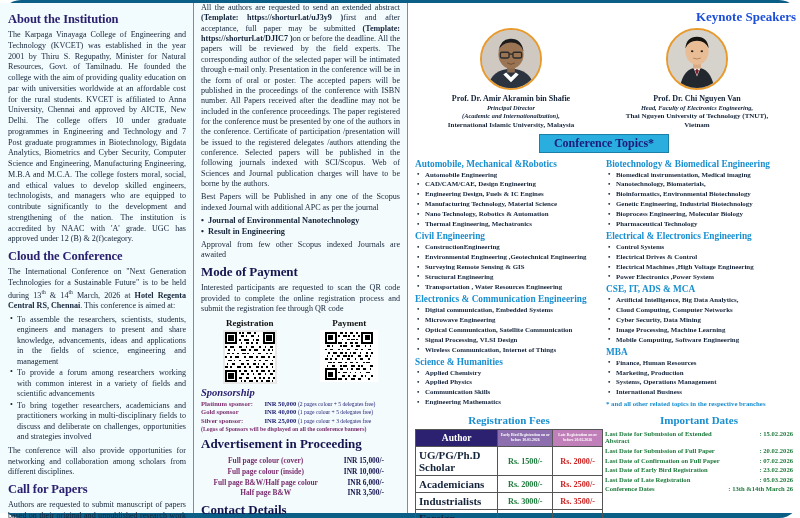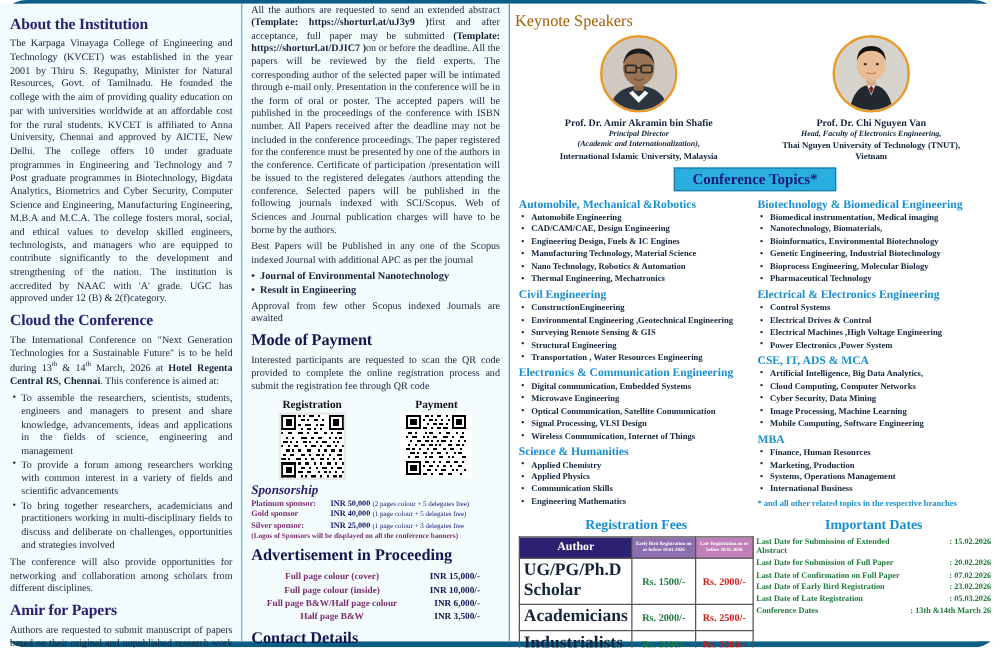--- a/index.html
+++ b/index.html
@@ -102,22 +102,22 @@
 
   h2.adv { font-size:13px; font-weight:bold; color:#15154f; margin:4px 0 3px 0; }
   table.adv { width:100%; border-collapse:collapse; }
   table.adv td { font-size:7.4px; font-weight:bold; color:#7a2e6e; padding:0.9px 0;text-align:center; }
   table.adv td.r { text-align:right; color:#15154f; padding-right:16px; }
 
   h2.contact { font-size:13px; font-weight:bold; color:#15154f; margin:4px 0 1px 0; }
 
   
   .kn-title {
-    text-align:left; font-size:13px; font-weight:normal;
-    color:#a16207; margin:4px 0 3px 0;
+    text-align:right; font-size:13px; font-weight:bold;
+    color:#1d4ed8; margin:4px 0 3px 0;
   }
   .speakers { display:flex; justify-content:space-around; padding:0 6px; }
   .spk { width:170px; text-align:center; }
   .spk-photo {
     width:62px; height:62px; border-radius:50%;
     border:2.5px solid #e89a2c;
     margin:0 auto 4px auto; overflow:hidden; position:relative;
     background:#cfcfcf;
   }
   .face { position:absolute; left:0; top:0; width:100%; height:100%; }
@@ -164,21 +164,21 @@
   }
   th.hdr-early {
     background:#8d6fb0; color:#ffffff;
     font-size:3.9px; font-weight:bold; padding:2px 1px; line-height:1.25;
   }
   th.hdr-late {
     background:#c07fb8; color:#ffffff;
     font-size:3.9px; font-weight:bold; padding:2px 1px; line-height:1.25;
   }
   table.fees td.cat {
-    font-size:14px; font-weight:bold; color:#14243a; padding:2px 3px;
+    font-size:11px; font-weight:bold; color:#14243a; padding:2px 3px;
   }
   table.fees td.early {
     font-size:8.2px; font-weight:bold; color:#1f7a3d; text-align:center; padding:2px 1px;
   }
   table.fees td.late {
     font-size:8.2px; font-weight:bold; color:#cc2222; text-align:center; padding:2px 1px;
   }
 
   table.dates { width:100%; border-collapse:collapse; }
   table.dates td { font-size:6.6px; font-weight:bold; padding:1.3px 0; vertical-align:top; }
@@ -198,21 +198,21 @@
     <div class="body-txt">
       <span>The International Conference on "Next Generation Technologies for a Sustainable Future" is to be held during 13</span><sup style="font-size:5.5px">th</sup><span> &amp; 14</span><sup style="font-size:5.5px">th</sup><span> March, 2026 at </span><b>Hotel Regenta Central RS, Chennai</b><span>. This conference is aimed at:</span>
     </div>
     <ul class="bullets">
       <li>To assemble the researchers, scientists, students, engineers and managers to present and share knowledge, advancements, ideas and applications in the fields of science, engineering and management</li>
       <li>To provide a forum among researchers working with common interest in a variety of fields and scientific advancements</li>
       <li>To bring together researchers, academicians and practitioners working in multi-disciplinary fields to discuss and deliberate on challenges, opportunities and strategies involved</li>
     </ul>
     <div class="body-txt">The conference will also provide opportunities for networking and collaboration among scholars from different disciplines.</div>
 
-    <h2 class="sec">Amir for Papers</h2>
+    <h2 class="sec">Call for Papers</h2>
     <div class="body-txt">Authors are requested to submit manuscript of papers based on their original and unpublished research work in the related topics.</div>
 
   </div>
 
   <div class="col2">
     <div class="body-txt jtight">
       <span>All the authors are requested to send an extended abstract </span><b class="bold-link">(Template: https://shorturl.at/uJ3y9 )</b><span>first and after acceptance, full paper may be submitted </span><b class="bold-link">(Template: https://shorturl.at/DJIC7 )</b><span>on or before the deadline. All the papers will be reviewed by the field experts. The corresponding author of the selected paper will be intimated through e-mail only. Presentation in the conference will be in the form of oral or poster. The accepted papers will be published in the proceedings of the conference with ISBN number. All Papers received after the deadline may not be included in the conference proceedings. The paper registered for the conference must be presented by one of the authors in the conference. Certificate of participation /presentation will be issued to the registered delegates /authors attending the conference. Selected papers will be published in the following journals indexed with SCI/Scopus. Web of Sciences and Journal publication charges will have to be borne by the authors.</span>
     </div>
     <div class="body-txt jtight">Best Papers will be Published in any one of the Scopus indexed Journal with additional APC as per the journal</div>
     <ul class="jlist">

